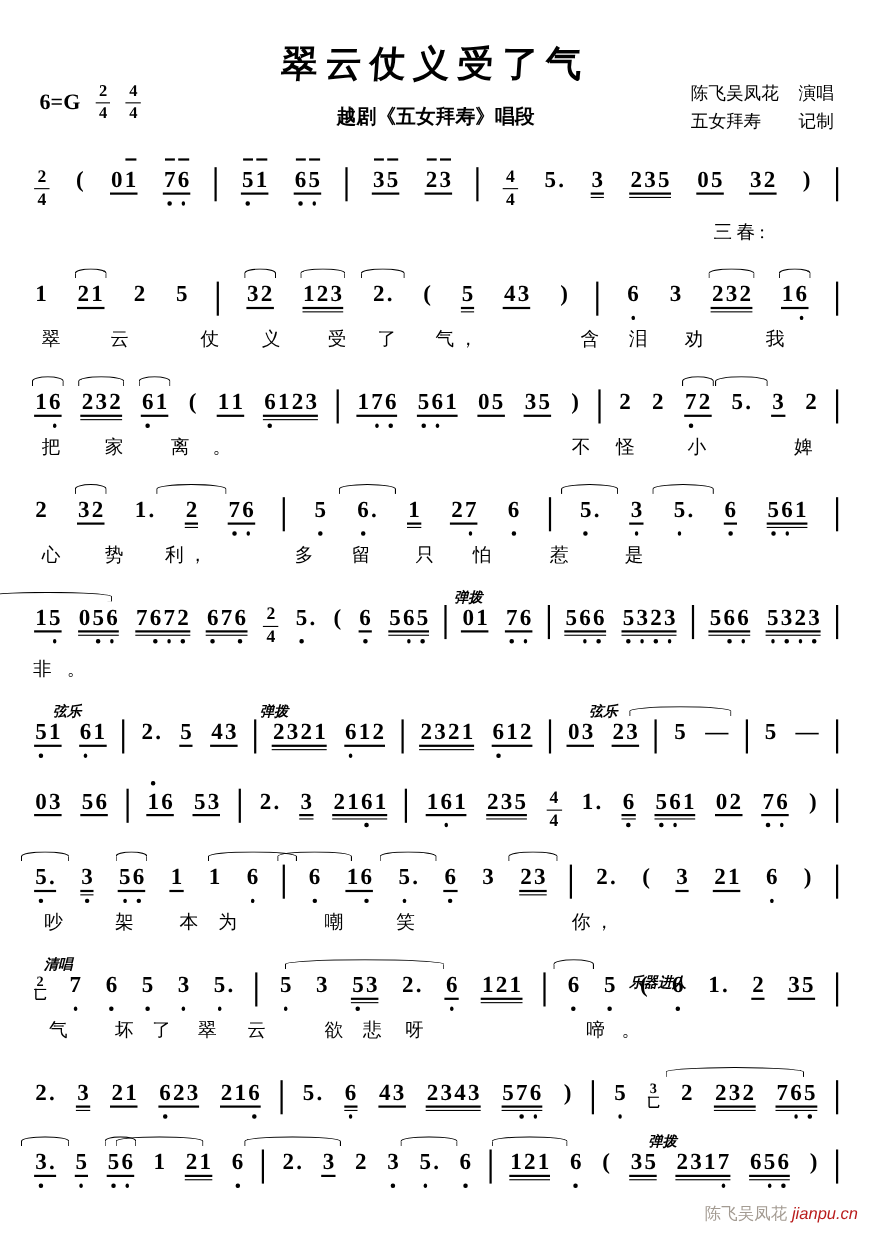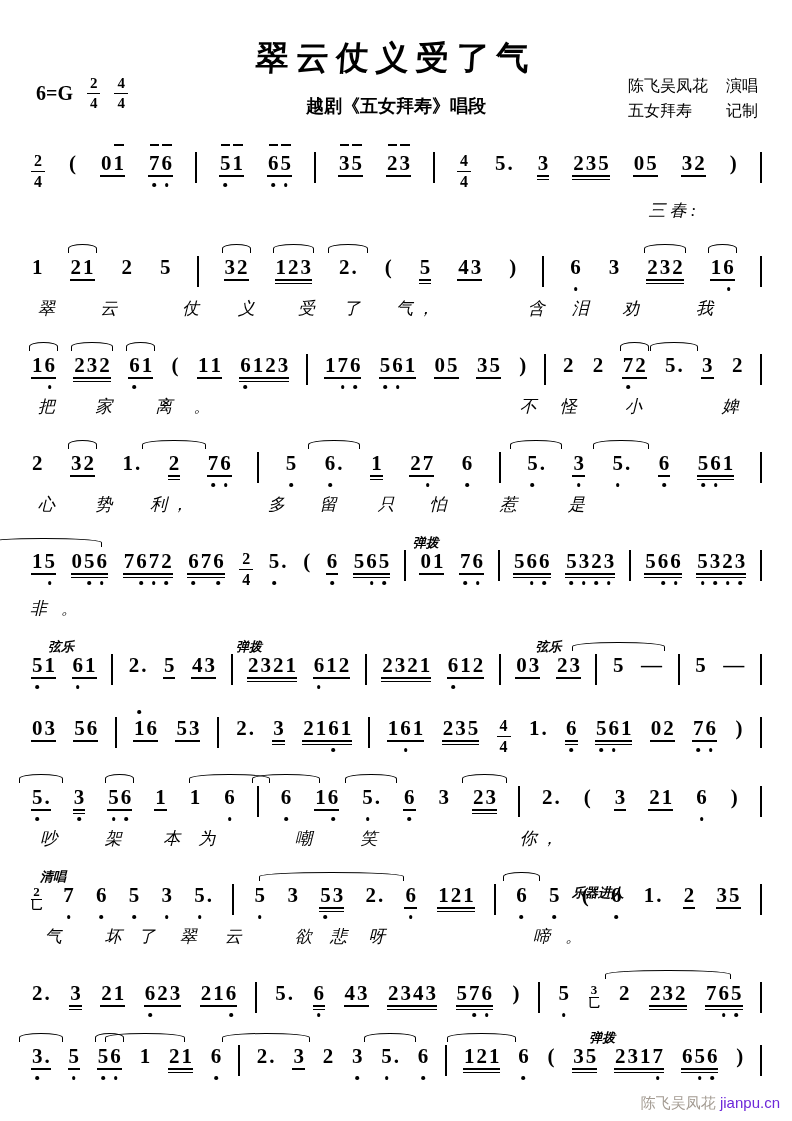--- a/index.html
+++ b/index.html
@@ -38,25 +38,25 @@
   .ch{position:relative;padding:0 1px;}
   .ch.db::after{content:'';position:absolute;left:50%;transform:translateX(-50%);bottom:-13px;
                 width:3.6px;height:3.6px;border-radius:50%;background:#000;}
   .ch.da::before{content:'';position:absolute;left:50%;transform:translateX(-50%);top:-8px;
                 width:3.6px;height:3.6px;border-radius:50%;background:#000;}
   .ch.ob::before{content:'';position:absolute;left:12%;right:12%;top:-9px;border-top:2.2px solid #000;}
   .slur{position:absolute;top:-13px;left:-2px;right:-2px;height:8px;
         border:1.6px solid #000;border-bottom:none;border-radius:50% 50% 0 0;}
   .vbar{width:2px;height:31px;background:#000;margin-top:-1px;flex:0 0 auto;}
   .lyr{position:relative;height:26px;margin-top:9px;font-size:17px;}
-  .lyr .syl{position:absolute;top:0;white-space:nowrap;letter-spacing:4px;font-style:italic;}
+  .lyr .syl{position:absolute;top:0;white-space:nowrap;letter-spacing:4px;}
   
   .wm{position:absolute;right:12px;bottom:8px;font-size:15px;font-family:"Liberation Sans",sans-serif;}
   .wm .site{color:#a39b92;}
-  .wm .dom{color:#6d28d9;}
+  .wm .dom{color:#b91c1c;font-style:italic;}
 </style>
 </head>
 <body>
 
 <div class="page">
 
   <div class="hdr">
     <div class="title">翠云仗义受了气</div>
     <div class="keysig">
       <span>6=G</span>

